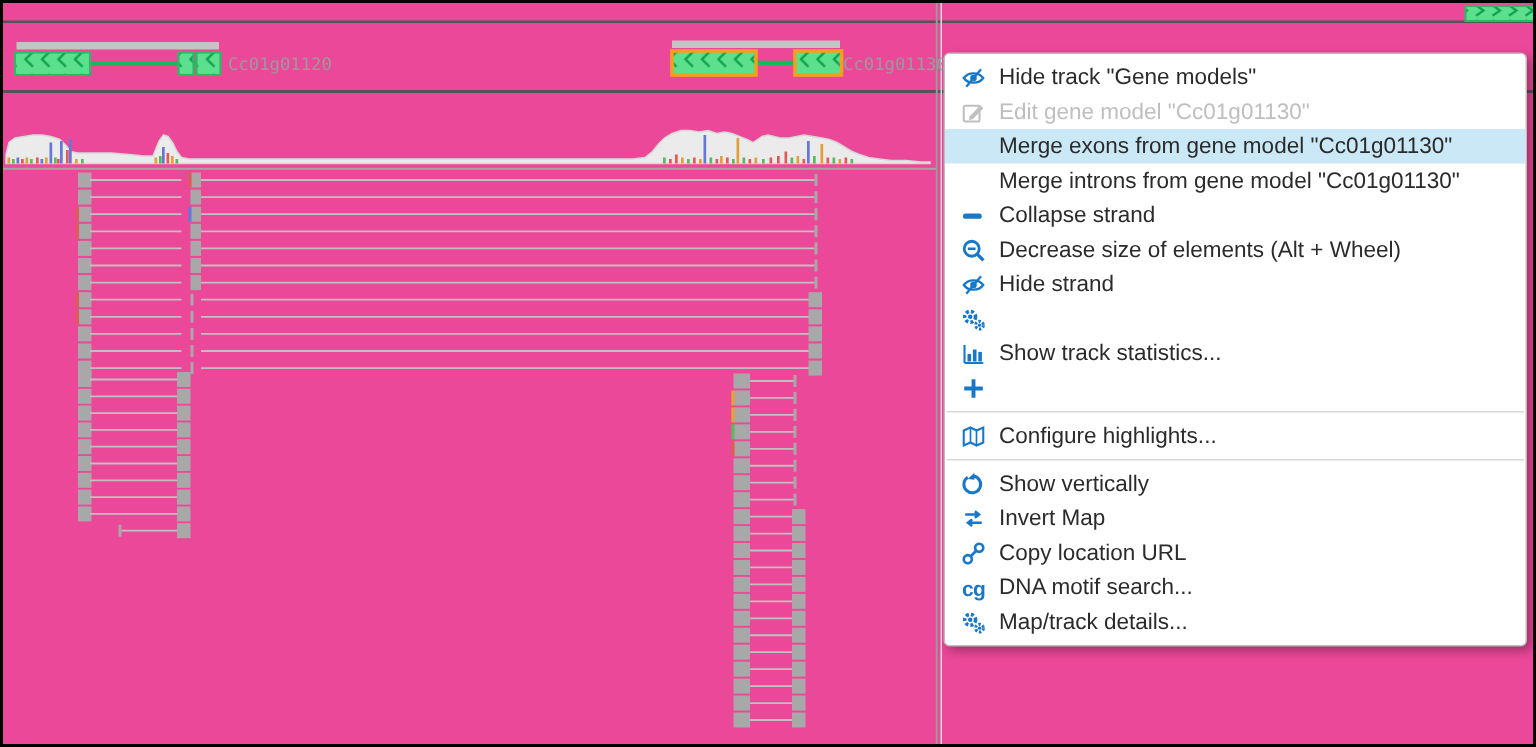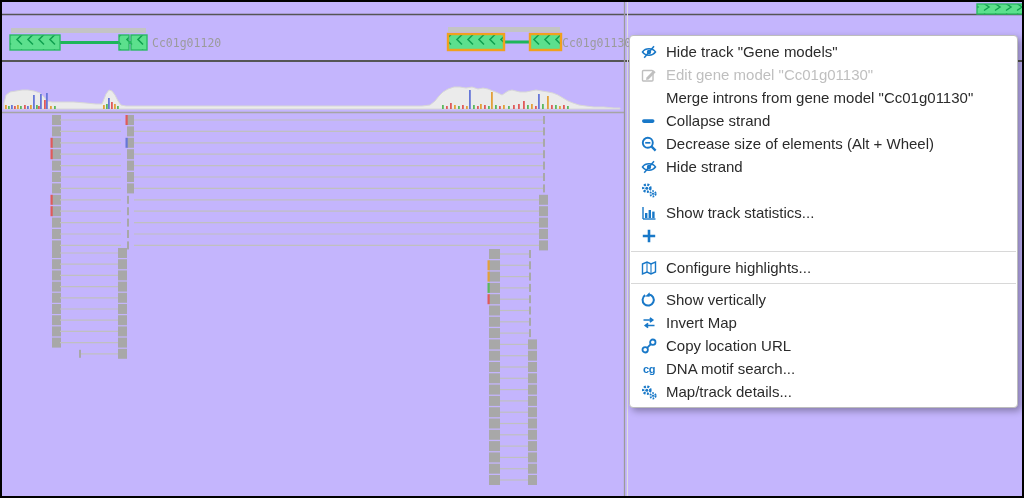--- a/index.html
+++ b/index.html
@@ -1,28 +1,28 @@
 <!DOCTYPE html>
 <html><head>
 <meta charset="utf-8">
 <style>
   html,body{margin:0;padding:0;background:#fff;font-family:"Liberation Sans",sans-serif;}
-  .frame{position:relative;width:1020px;height:494px;border:2px solid #000;background:#c4b5fd;overflow:hidden;text-decoration:underline;}
+  .frame{position:relative;width:1020px;height:494px;border:2px solid #000;background:#ec4899;overflow:hidden;text-decoration:underline;}
   #trackSvg{position:absolute;left:0;top:0;}
   .context-menu{
     position:absolute;left:627px;top:33px;width:389px;box-sizing:border-box;
     background:#fff;border:1px solid #bdbdbd;border-radius:4px;
     box-shadow:3px 3px 7px rgba(0,0,0,0.32);padding:4px 0;z-index:5;
   }
   .menu-item{display:flex;align-items:center;height:23px;padding:0 10px 0 9px;
     color:#2b2b2b;font-size:15px;cursor:default;white-space:nowrap;}
   .menu-item .mi-icon{width:20px;height:17px;margin-right:7px;display:flex;
     align-items:center;justify-content:center;flex:none;color:#1878c8;}
   .menu-item .mi-icon svg{width:16px;height:16px;}
-  .menu-item .mi-icon.cg{font-weight:bold;font-size:11px;letter-spacing:-0.5px;}
+  .menu-item .mi-icon.cg{font-weight:bold;font-size:14px;letter-spacing:-0.5px;}
   .menu-item.disabled{color:#bfbfbf;}
   .menu-item.disabled .mi-icon{color:#bfbfbf;}
   .menu-item.highlighted{background:#cbe8f6;}
   .menu-sep{border-top:1px solid #d8d8d8;margin:4px 1px;}
   .hidden-defs{position:absolute;width:0;height:0;overflow:hidden;}
 </style>
 </head>
 <body>
 
 <div class="frame">
@@ -384,20 +384,24 @@
         <span>Hide track "Gene models"</span>
       </div>
       <div class="menu-item disabled">
         <span class="mi-icon">
           <svg viewBox="0 0 16 16">
             <use href="#i-edit"></use>
           </svg>
         </span>
         <span>Edit gene model "Cc01g01130"</span>
       </div>
+      <div class="menu-item highlighted">
+        <span class="mi-icon"></span>
+        <span>Merge exons from gene model "Cc01g01130"</span>
+      </div>
       <div class="menu-item">
         <span class="mi-icon"></span>
         <span>Merge introns from gene model "Cc01g01130"</span>
       </div>
       <div class="menu-item">
         <span class="mi-icon">
           <svg viewBox="0 0 16 16">
             <use href="#i-dash"></use>
           </svg>
         </span>

